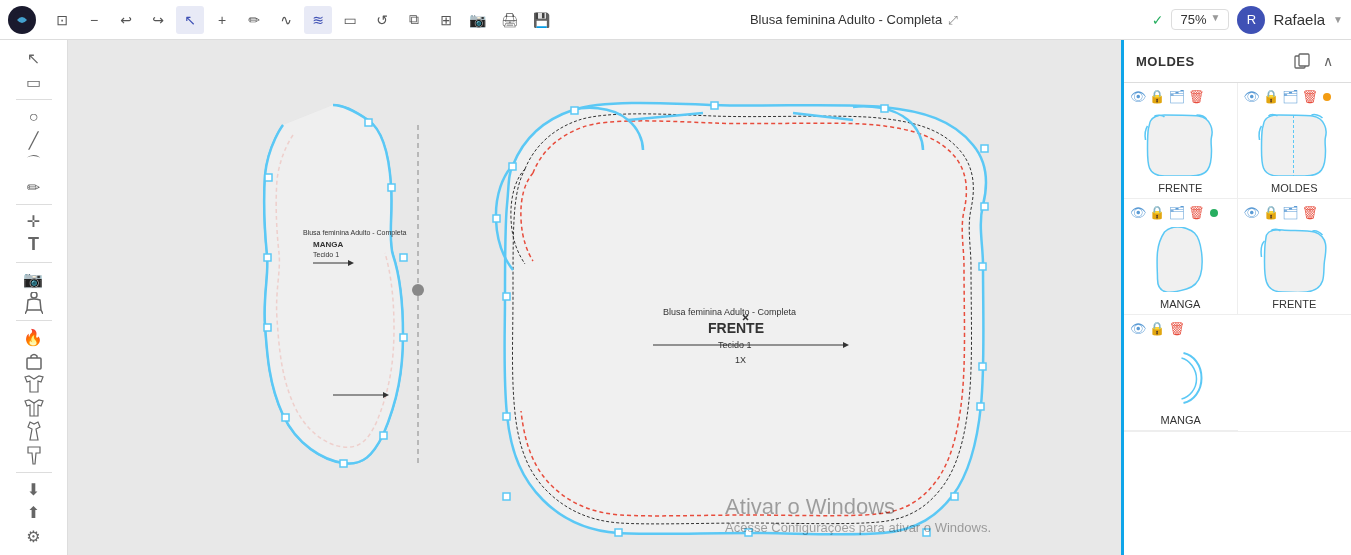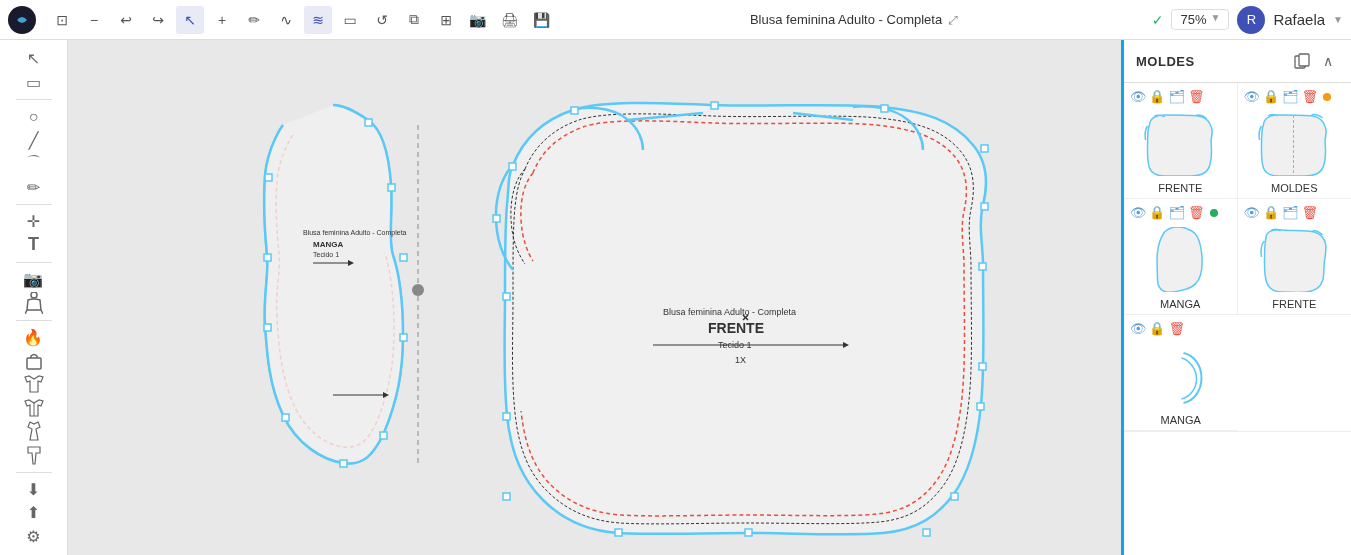--- a/index.html
+++ b/index.html
@@ -357,20 +357,24 @@
         <line x1="190" y1="260" x2="380" y2="260" stroke="#333" stroke-width="1.2"></line>
         <polygon points="380,257 386,260 380,263" fill="#333"></polygon>
 
         <text x="200" y="230" font-size="9" fill="#333" font-family="Arial">Blusa feminina Adulto - Completa</text>
         <text x="245" y="248" font-size="14" fill="#333" font-family="Arial" font-weight="bold">FRENTE</text>
         <text x="255" y="263" font-size="9" fill="#333" font-family="Arial">Tecido 1</text>
         <text x="272" y="278" font-size="9" fill="#333" font-family="Arial">1X</text>
       </svg>
     </div>
 
+    <div class="activate-windows">
+      <div class="title">Ativar o Windows</div>
+      <div class="subtitle">Acesse Configurações para ativar o Windows.</div>
+    </div>
 
   </div>
 
   <div class="right-panel">
     <div class="panel-header">
       <span class="panel-title">MOLDES</span>
       <div class="panel-header-icons">
         <button class="panel-header-icon" title="Add">
           <svg width="16" height="16" viewBox="0 0 16 16" fill="none">
             <rect x="1" y="3" width="10" height="12" rx="1" stroke="#666" stroke-width="1.3"></rect>

